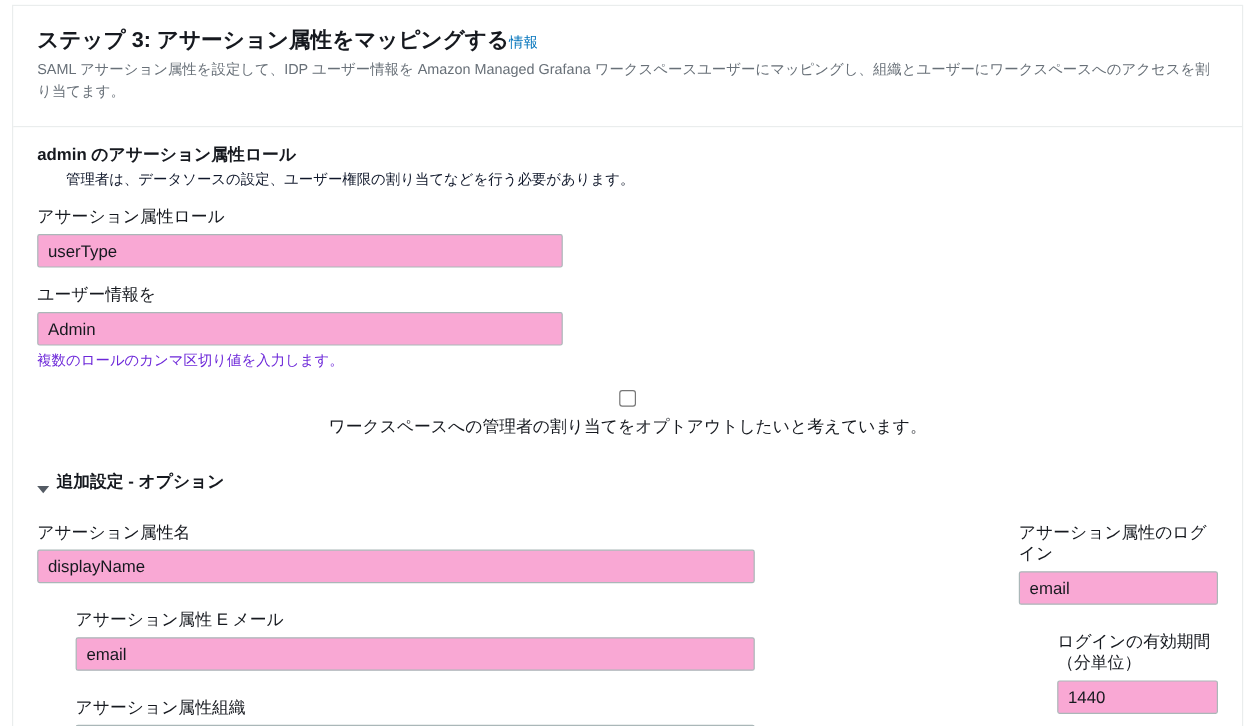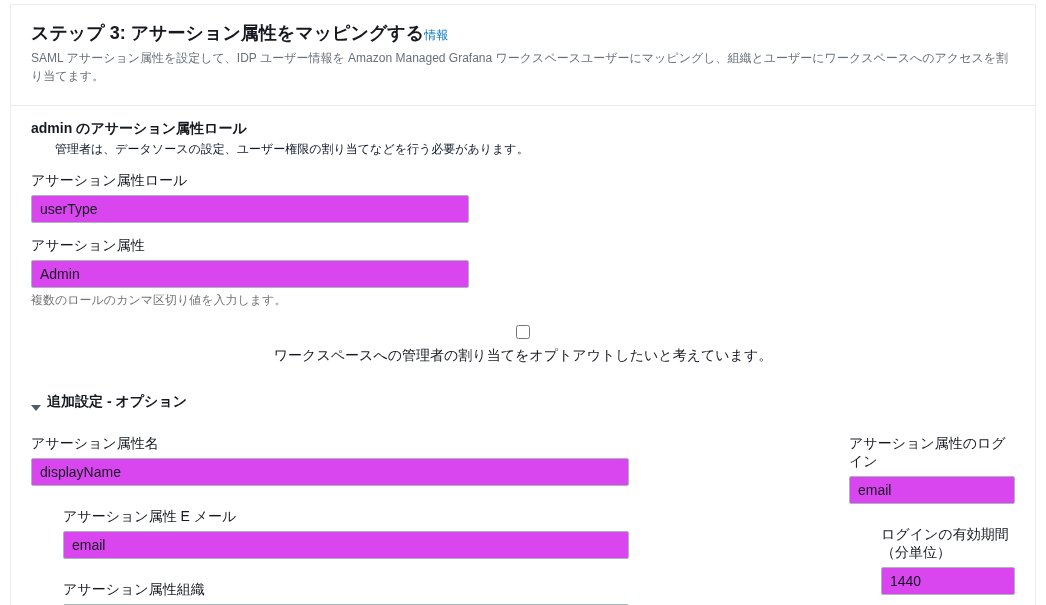--- a/index.html
+++ b/index.html
@@ -65,27 +65,27 @@
       display: block;
     }
     .text-input {
       width: 438px;
       max-width: 100%;
       padding: 5px 8px;
       font-size: 14px;
       border: 1px solid #aab7b8;
       border-radius: 2px;
       color: #16191f;
-      background: #d946ef;
+      background: #f9a8d4;
       outline: none;
     }
     .text-input::placeholder { color: #879596; }
     .hint {
       font-size: 12px;
-      color: #737373;
+      color: #6d28d9;
       margin-top: 4px;
     }
     .checkbox-row {
       margin-top: 16px;
       display: flex;
       align-items: center;
       gap: 8px;
       font-size: 14px;
       flex-direction: column;
     }
@@ -144,21 +144,21 @@
 
     <div class="sub-title">admin のアサーション属性ロール</div>
     <div class="sub-desc">管理者は、データソースの設定、ユーザー権限の割り当てなどを行う必要があります。</div>
 
     <div class="field-group">
       <label class="field-label">アサーション属性ロール</label>
       <input type="text" class="text-input" value="userType" style="">
     </div>
 
     <div class="field-group">
-      <label class="field-label">アサーション属性</label>
+      <label class="field-label">ユーザー情報を</label>
       <input type="text" class="text-input" value="Admin" style="">
       <div class="hint">複数のロールのカンマ区切り値を入力します。</div>
     </div>
 
     <div class="checkbox-row">
       <input type="checkbox" style="">
       <span>ワークスペースへの管理者の割り当てをオプトアウトしたいと考えています。</span>
     </div>
 
     <div class="expander">

